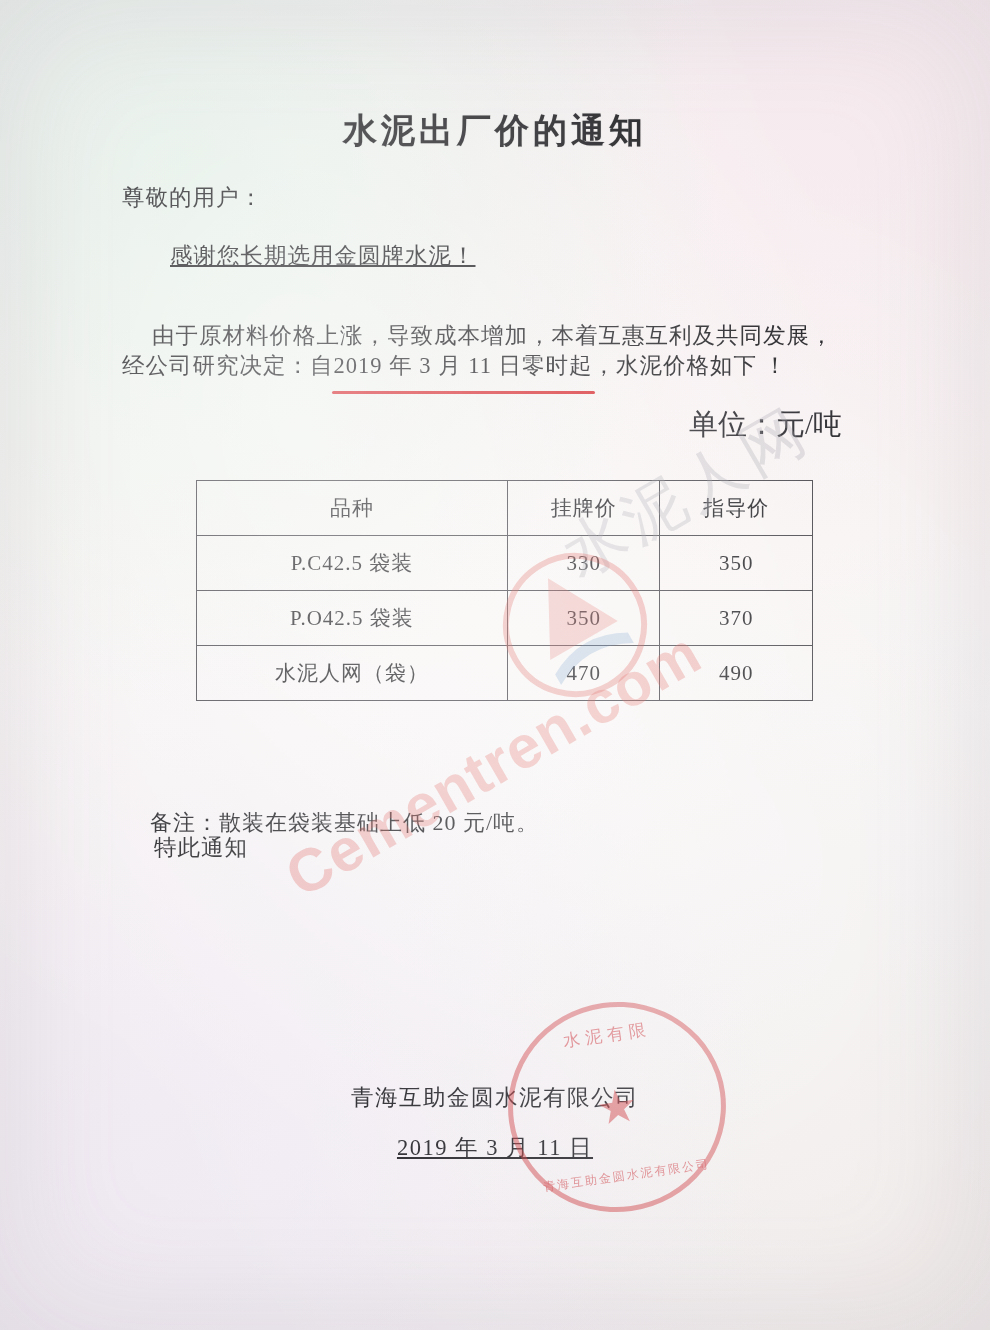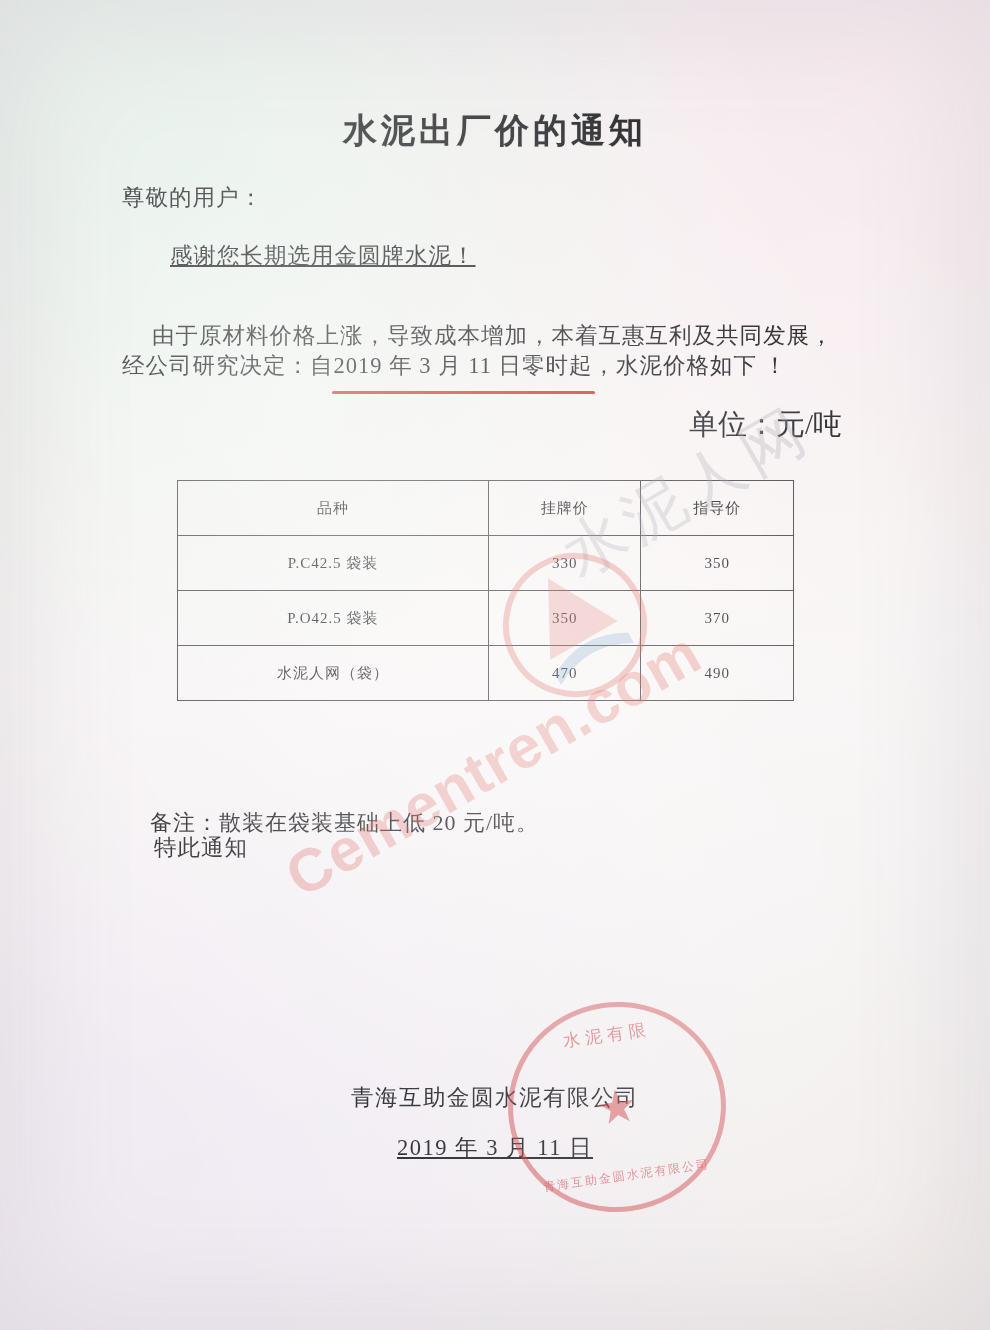--- a/index.html
+++ b/index.html
@@ -90,24 +90,24 @@
   .unit {
     position: absolute;
     top: 405px;
     right: 148px;
     font-size: 29px;
   }
 
   table.price {
     position: absolute;
     top: 480px;
-    left: 177px;
+    left: 196px;
     width: 617px;
     border-collapse: collapse;
-    font-size: 15px;
+    font-size: 21px;
     color: #16161a;
   }
   table.price th, table.price td {
     border: 1.6px solid #3a3a40;
     height: 52px;
     text-align: center;
     font-weight: normal;
     letter-spacing: 1px;
     background: transparent;
   }

